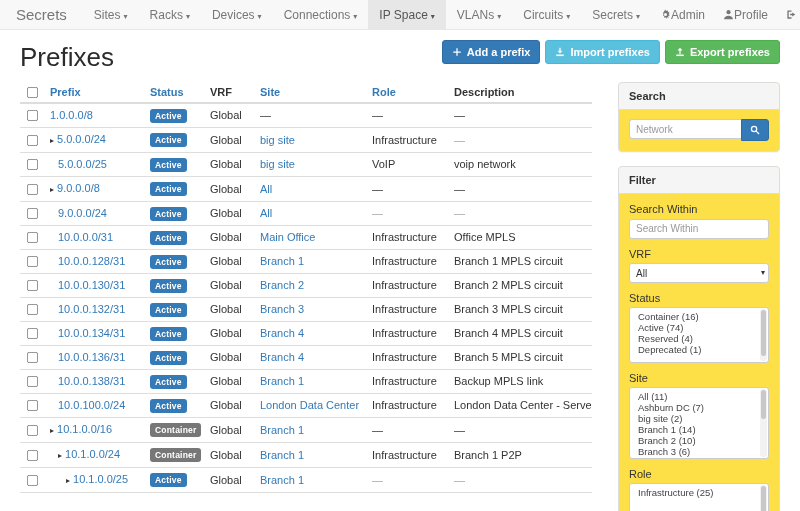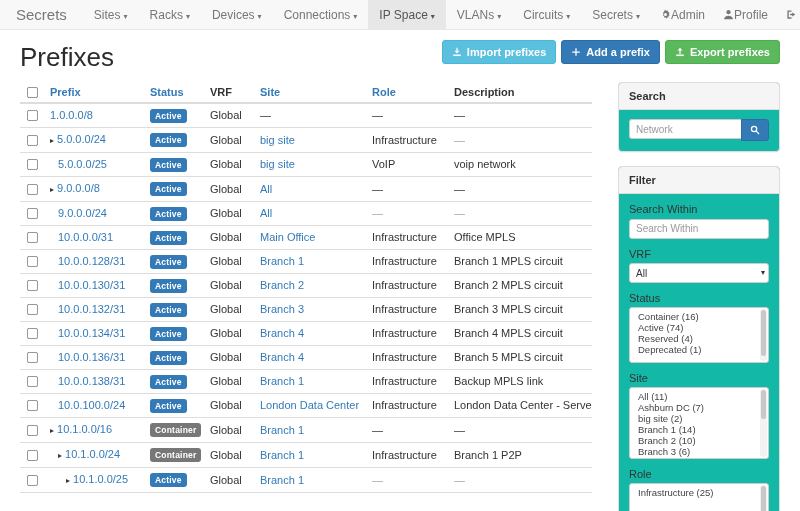--- a/index.html
+++ b/index.html
@@ -41,21 +41,21 @@
   .c-status { width:60px; }
   .c-vrf { width:50px; }
   .c-site { width:112px; }
   .c-role { width:82px; }
   .prefix-table input[type=checkbox] { transform:scale(0.85); margin:0; vertical-align:middle; }
   .lnk { color:#337ab7; text-decoration:none; cursor:pointer; }
   .badge { color:#fff; font-size:8.5px; font-weight:bold; padding:2px 5px; border-radius:3px; letter-spacing:0.2px; }
   .muted { color:#a6a6a6; }
   .tree-arrow { color:#333; font-size:8px; margin-right:3px; font-family:"DejaVu Sans",sans-serif; }
   
-  .panel { border:1px solid #ddd; border-radius:4px; margin-bottom:14px; background:#14b8a6; box-shadow:0 1px 1px rgba(0,0,0,.04); }
+  .panel { border:1px solid #ddd; border-radius:4px; margin-bottom:14px; background:#fde047; box-shadow:0 1px 1px rgba(0,0,0,.04); }
   .panel-heading { background:#f5f5f5; border-bottom:1px solid #ddd; padding:7px 10px; font-size:11px; font-weight:bold; color:#333; border-radius:3px 3px 0 0; }
   .panel-body { padding:9px 10px 10px 10px; }
   .input-group { display:flex; }
   .input-group input { flex:1; min-width:0; height:20px; border:1px solid #ccc; border-right:0; border-radius:3px 0 0 3px; padding:0 6px; font-size:10px; color:#333; font-family:"Liberation Sans",sans-serif; }
   .search-btn { width:28px; height:22px; background:#337ab7; border:1px solid #2e6da4; border-radius:0 3px 3px 0; display:flex; align-items:center; justify-content:center; color:#fff; cursor:pointer; padding:0; }
   .search-btn svg { width:10px; height:10px; }
   input::placeholder { color:#999; }
   .f-label { font-size:11px; margin:9px 0 3px 0; color:#333; }
   .f-label:first-child { margin-top:0; }
   .text-input { width:100%; height:20px; border:1px solid #ccc; border-radius:3px; padding:0 6px; font-size:10px; color:#333; font-family:"Liberation Sans",sans-serif; }
@@ -105,36 +105,36 @@
             <path d="M9 5l4.5 3L9 11V9H6V7h3z"></path>
           </svg></span>
       </div>
     </div>
 </nav>
 
 <div class="container">
   <div class="page-header">
     <h1 class="page-title">Prefixes</h1>
     <div class="actions">
+        <button class="btn" style="background:#337ab7;border-color:#2e6da4">
+          <span class="bicon">
+            <svg viewBox="0 0 16 16" fill="currentColor">
+              <path d="M7 2h2v5h5v2H9v5H7V9H2V7h5z"></path>
+            </svg>
+          </span>
+          <span>Add a prefix</span>
+        </button>
         <button class="btn" style="background:#5bc0de;border-color:#46b8da">
           <span class="bicon">
             <svg viewBox="0 0 16 16" fill="currentColor">
               <path d="M7 1h2v5h3l-4 4.5L4 6h3z"></path>
               <path d="M2 12h12v2.5H2z"></path>
             </svg>
           </span>
           <span>Import prefixes</span>
-        </button>
-        <button class="btn" style="background:#337ab7;border-color:#2e6da4">
-          <span class="bicon">
-            <svg viewBox="0 0 16 16" fill="currentColor">
-              <path d="M7 2h2v5h5v2H9v5H7V9H2V7h5z"></path>
-            </svg>
-          </span>
-          <span>Add a prefix</span>
         </button>
         <button class="btn" style="background:#5cb85c;border-color:#4cae4c">
           <span class="bicon">
             <svg viewBox="0 0 16 16" fill="currentColor">
               <path d="M8 1l4 4.5H9V11H7V5.5H4z"></path>
               <path d="M2 12h12v2.5H2z"></path>
             </svg>
           </span>
           <span>Export prefixes</span>
         </button>

